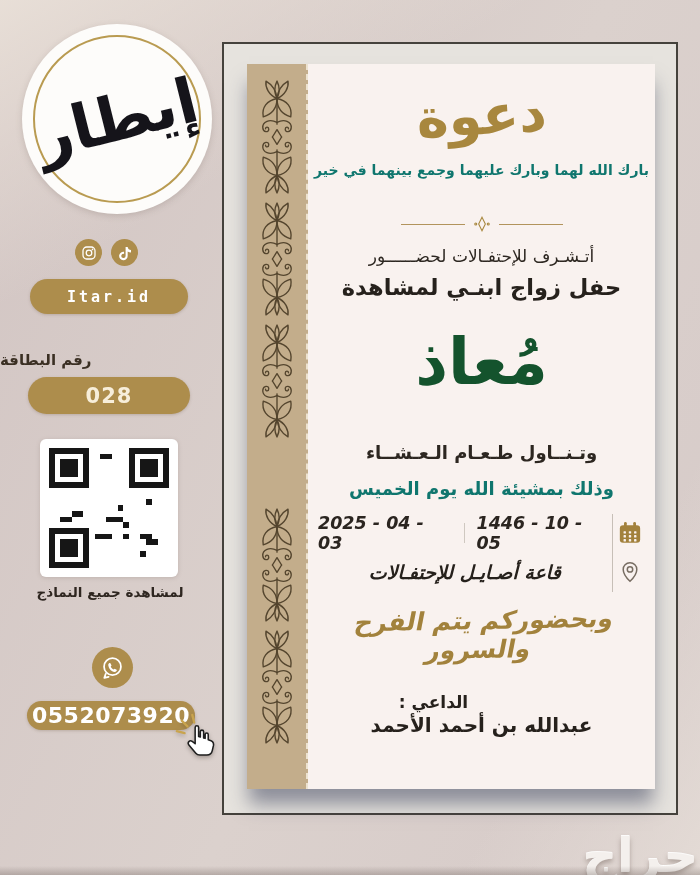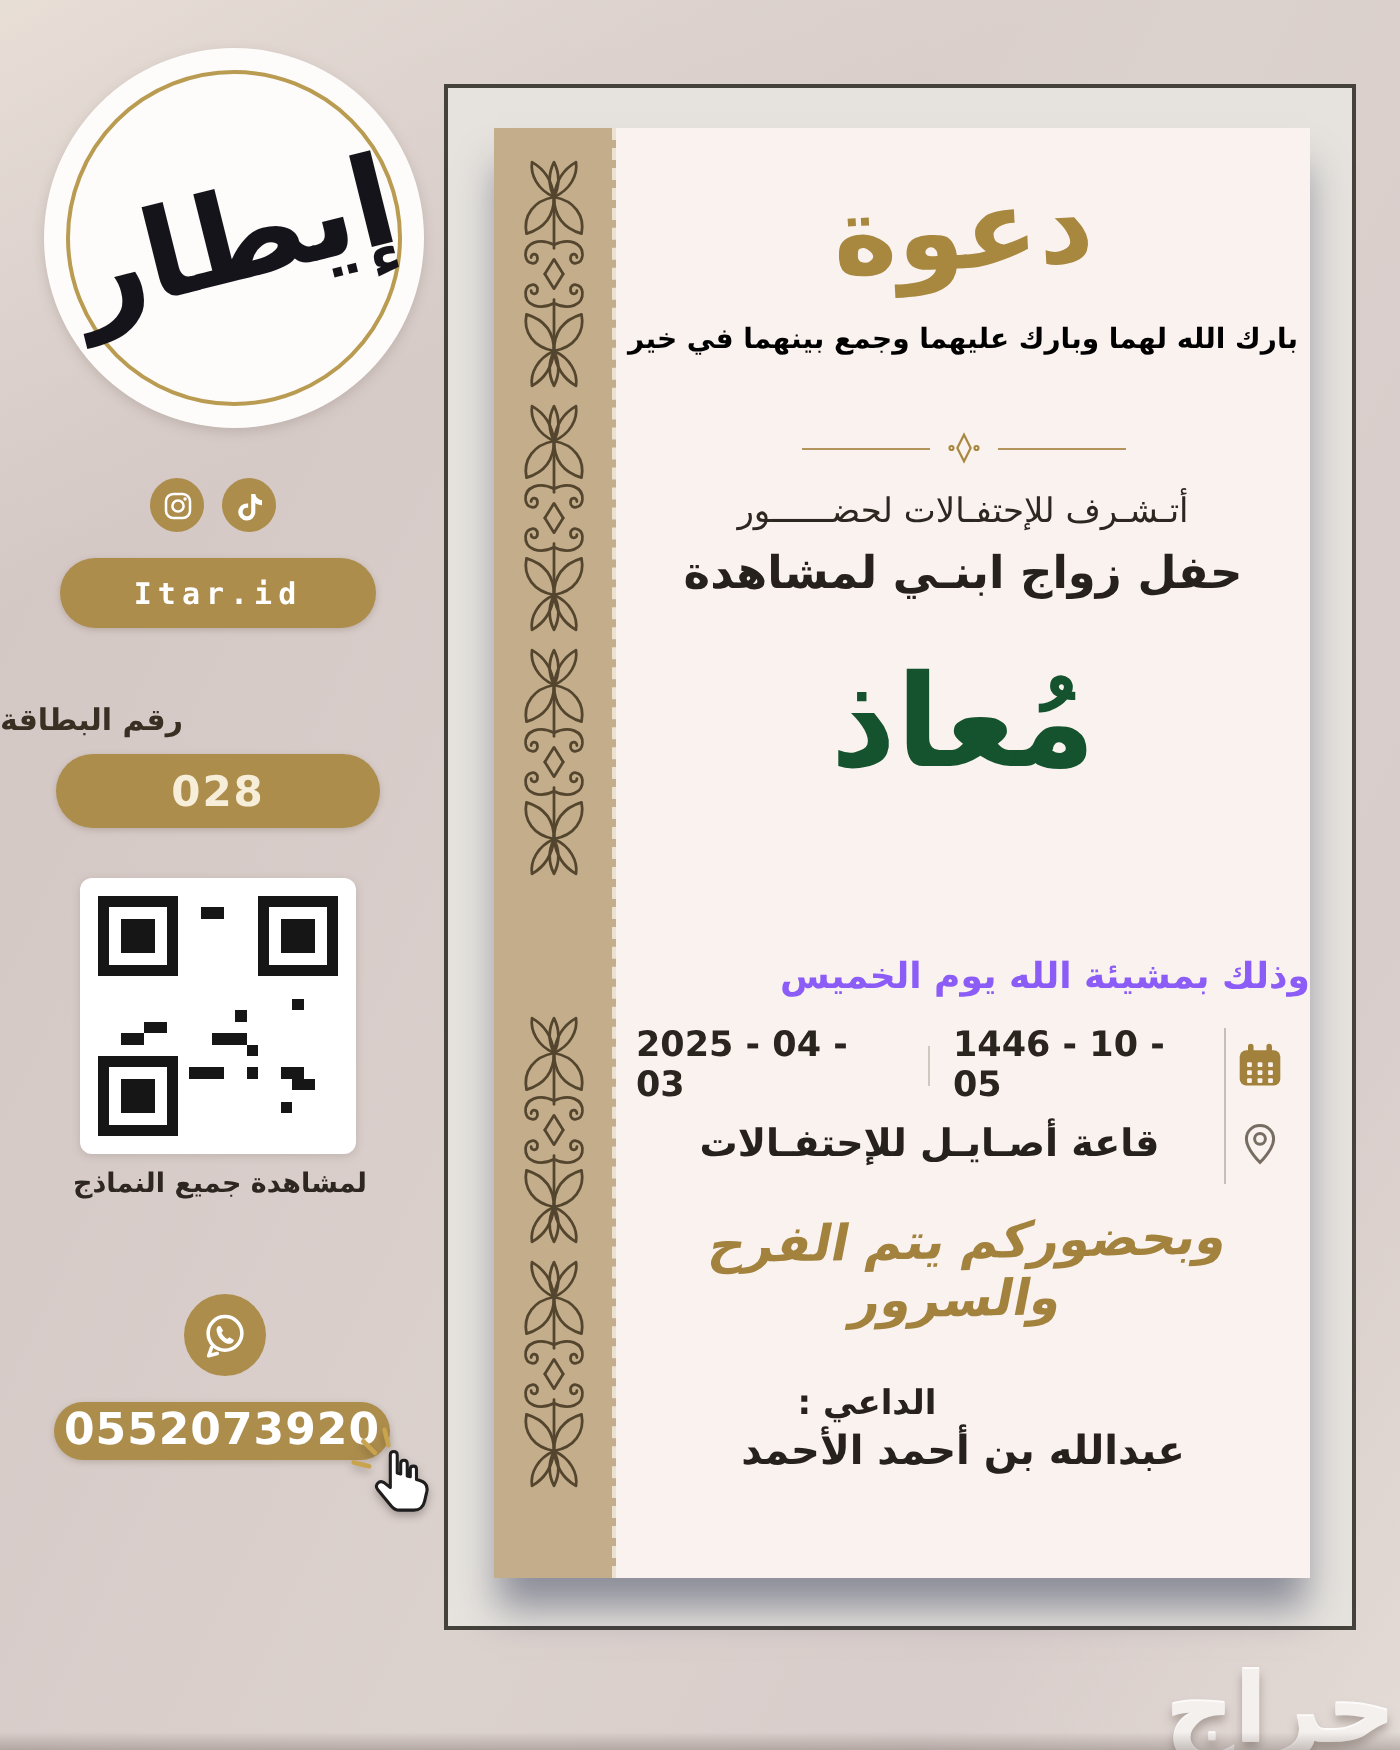--- a/index.html
+++ b/index.html
@@ -52,37 +52,37 @@
   .card-inner{position:absolute;left:23px;top:20px;width:408px;height:725px;display:flex;
     background:#f9f2ef;box-shadow:0 17px 18px -2px rgba(52,58,86,.5);overflow:hidden;}
   .strip{width:61px;box-sizing:border-box;background:#c3ad8b;border-right:2px dashed #ece2d0;
     display:flex;flex-direction:column;align-items:center;padding:12px 0;overflow:hidden;}
   .strip svg{width:44px;height:122px;flex:0 0 auto;}
   .strip .gap{height:62px;flex:0 0 auto;}
   .content{position:relative;flex:1;direction:rtl;}
 
   .c-title{position:absolute;top:22px;left:0;right:0;text-align:center;font-size:54px;font-weight:700;
     color:#a8873e;transform:rotate(-3deg);line-height:1.1;}
-  .c-blessing{position:absolute;top:98px;left:0;right:0;text-align:center;font-size:14px;font-weight:700;color:#000000;}
+  .c-blessing{position:absolute;top:98px;left:0;right:0;text-align:center;font-size:14px;font-weight:700;color:#0f766e;}
   .c-divider{position:absolute;top:150px;left:0;right:0;display:flex;align-items:center;justify-content:center;}
   .dline{width:64px;height:1px;background:#b2945c;}
   .c-divider svg{width:20px;height:20px;margin:0 7px;}
   .c-intro{position:absolute;top:182px;left:0;right:0;text-align:center;font-size:17px;font-weight:500;color:#2d2721;}
   .c-event{position:absolute;top:210px;left:0;right:0;text-align:center;font-size:22.5px;font-weight:800;color:#26211c;}
   .c-name{position:absolute;top:262px;left:0;right:0;text-align:center;font-size:64px;font-weight:700;color:#14532d;line-height:1.15;}
   .c-dinner{position:absolute;top:378px;left:0;right:0;text-align:center;font-size:18px;font-weight:700;color:#2d2721;}
-  .c-day{position:absolute;top:414px;left:0;right:0;text-align:right;font-size:18px;font-weight:700;color:#8b5cf6;}
+  .c-day{position:absolute;top:414px;left:0;right:0;text-align:center;font-size:18px;font-weight:700;color:#0f766e;}
 
   .inforow{position:absolute;left:10px;right:8px;display:flex;align-items:center;direction:rtl;}
   .row-date{top:450px;height:38px;}
   .row-venue{top:488px;height:40px;}
   .icon-cell{width:34px;display:flex;align-items:center;justify-content:center;flex:0 0 auto;}
   .icon-cell svg{width:24px;height:24px;}
   .vline{width:1.5px;align-self:stretch;background:#c7bfb7;flex:0 0 auto;}
-  .row-main{flex:1;display:flex;align-items:flex-end;justify-content:center;}
+  .row-main{flex:1;display:flex;align-items:flex-end;justify-content:center;font-style:italic;}
   .date-strip{direction:ltr;display:flex;align-items:center;gap:11px;font-size:17.5px;font-weight:700;color:#2b2520;}
   .date-sep{width:1.5px;height:20px;background:#cfc8c0;}
   .venue-text{font-size:19px;font-weight:800;color:#26211c;}
 
   .c-joy{position:absolute;top:542px;left:0;right:0;text-align:center;font-size:25px;font-weight:700;
     color:#a2823c;transform:skewX(-12deg) rotate(-1deg);}
   .c-host-label{position:absolute;top:628px;left:4px;right:0;text-align:center;font-size:17px;font-weight:800;
     color:#26211c;transform:translateX(-50px);}
   .c-host-name{position:absolute;top:649px;left:0;right:0;text-align:center;font-size:20px;font-weight:800;color:#26211c;}
 
@@ -226,20 +226,21 @@
               <circle cx="4.5" cy="12" r="1.2"></circle>
                 <circle cx="19.5" cy="12" r="1.2"></circle>
             </g>
           </svg>
           <div class="dline"></div>
         </div>
 
         <div class="c-intro">أتـشـرف للإحتفـالات لحضــــــور</div>
         <div class="c-event">حفل زواج ابنـي لمشاهدة</div>
         <div class="c-name">مُعاذ</div>
+        <div class="c-dinner">وتـنــاول طـعـام الـعـشــاء</div>
         <div class="c-day">وذلك بمشيئة الله يوم الخميس</div>
 
         <div class="inforow row-date">
           <div class="icon-cell">
             <svg viewBox="0 0 26 26">
               <rect x="2" y="4.5" width="22" height="19" rx="3.5" fill="#a2813c"></rect>
               <rect x="6.5" y="1" width="3" height="6.5" rx="1.5" fill="#a2813c"></rect>
               <rect x="16.5" y="1" width="3" height="6.5" rx="1.5" fill="#a2813c"></rect>
               <g fill="#f9f2ef">
                 <rect x="6" y="11" width="2.6" height="2.6" rx="0.6"></rect>

